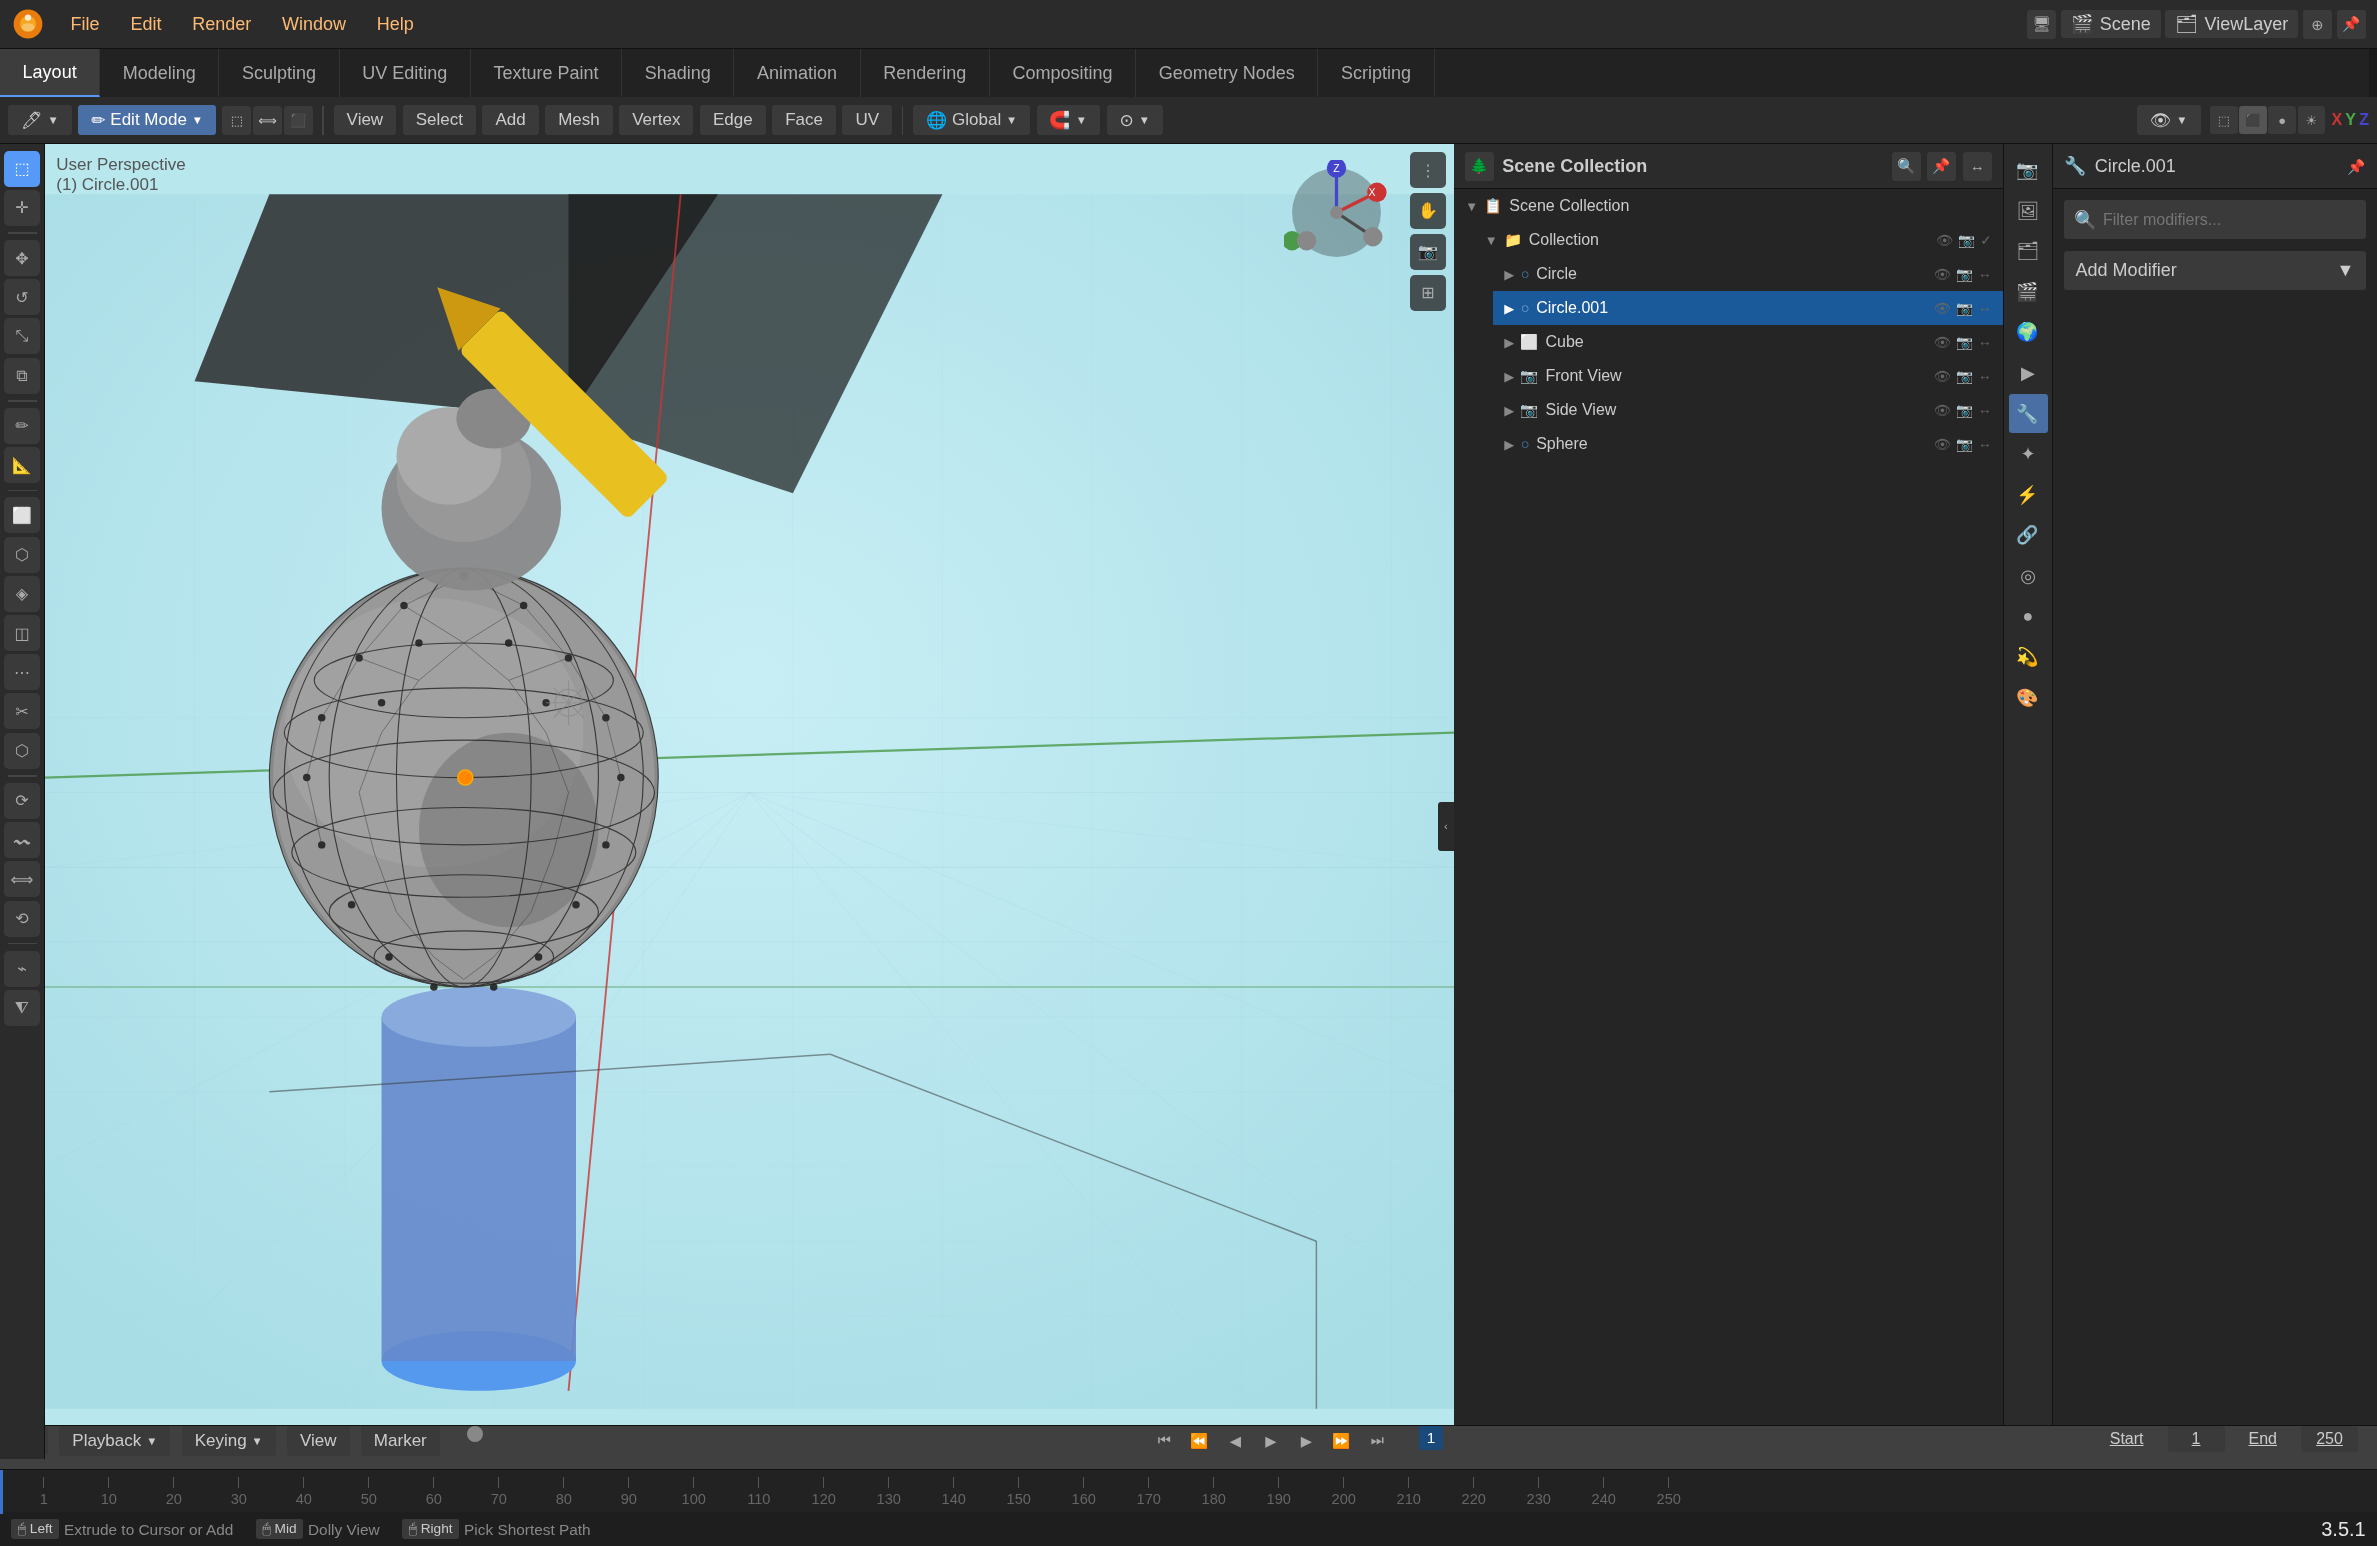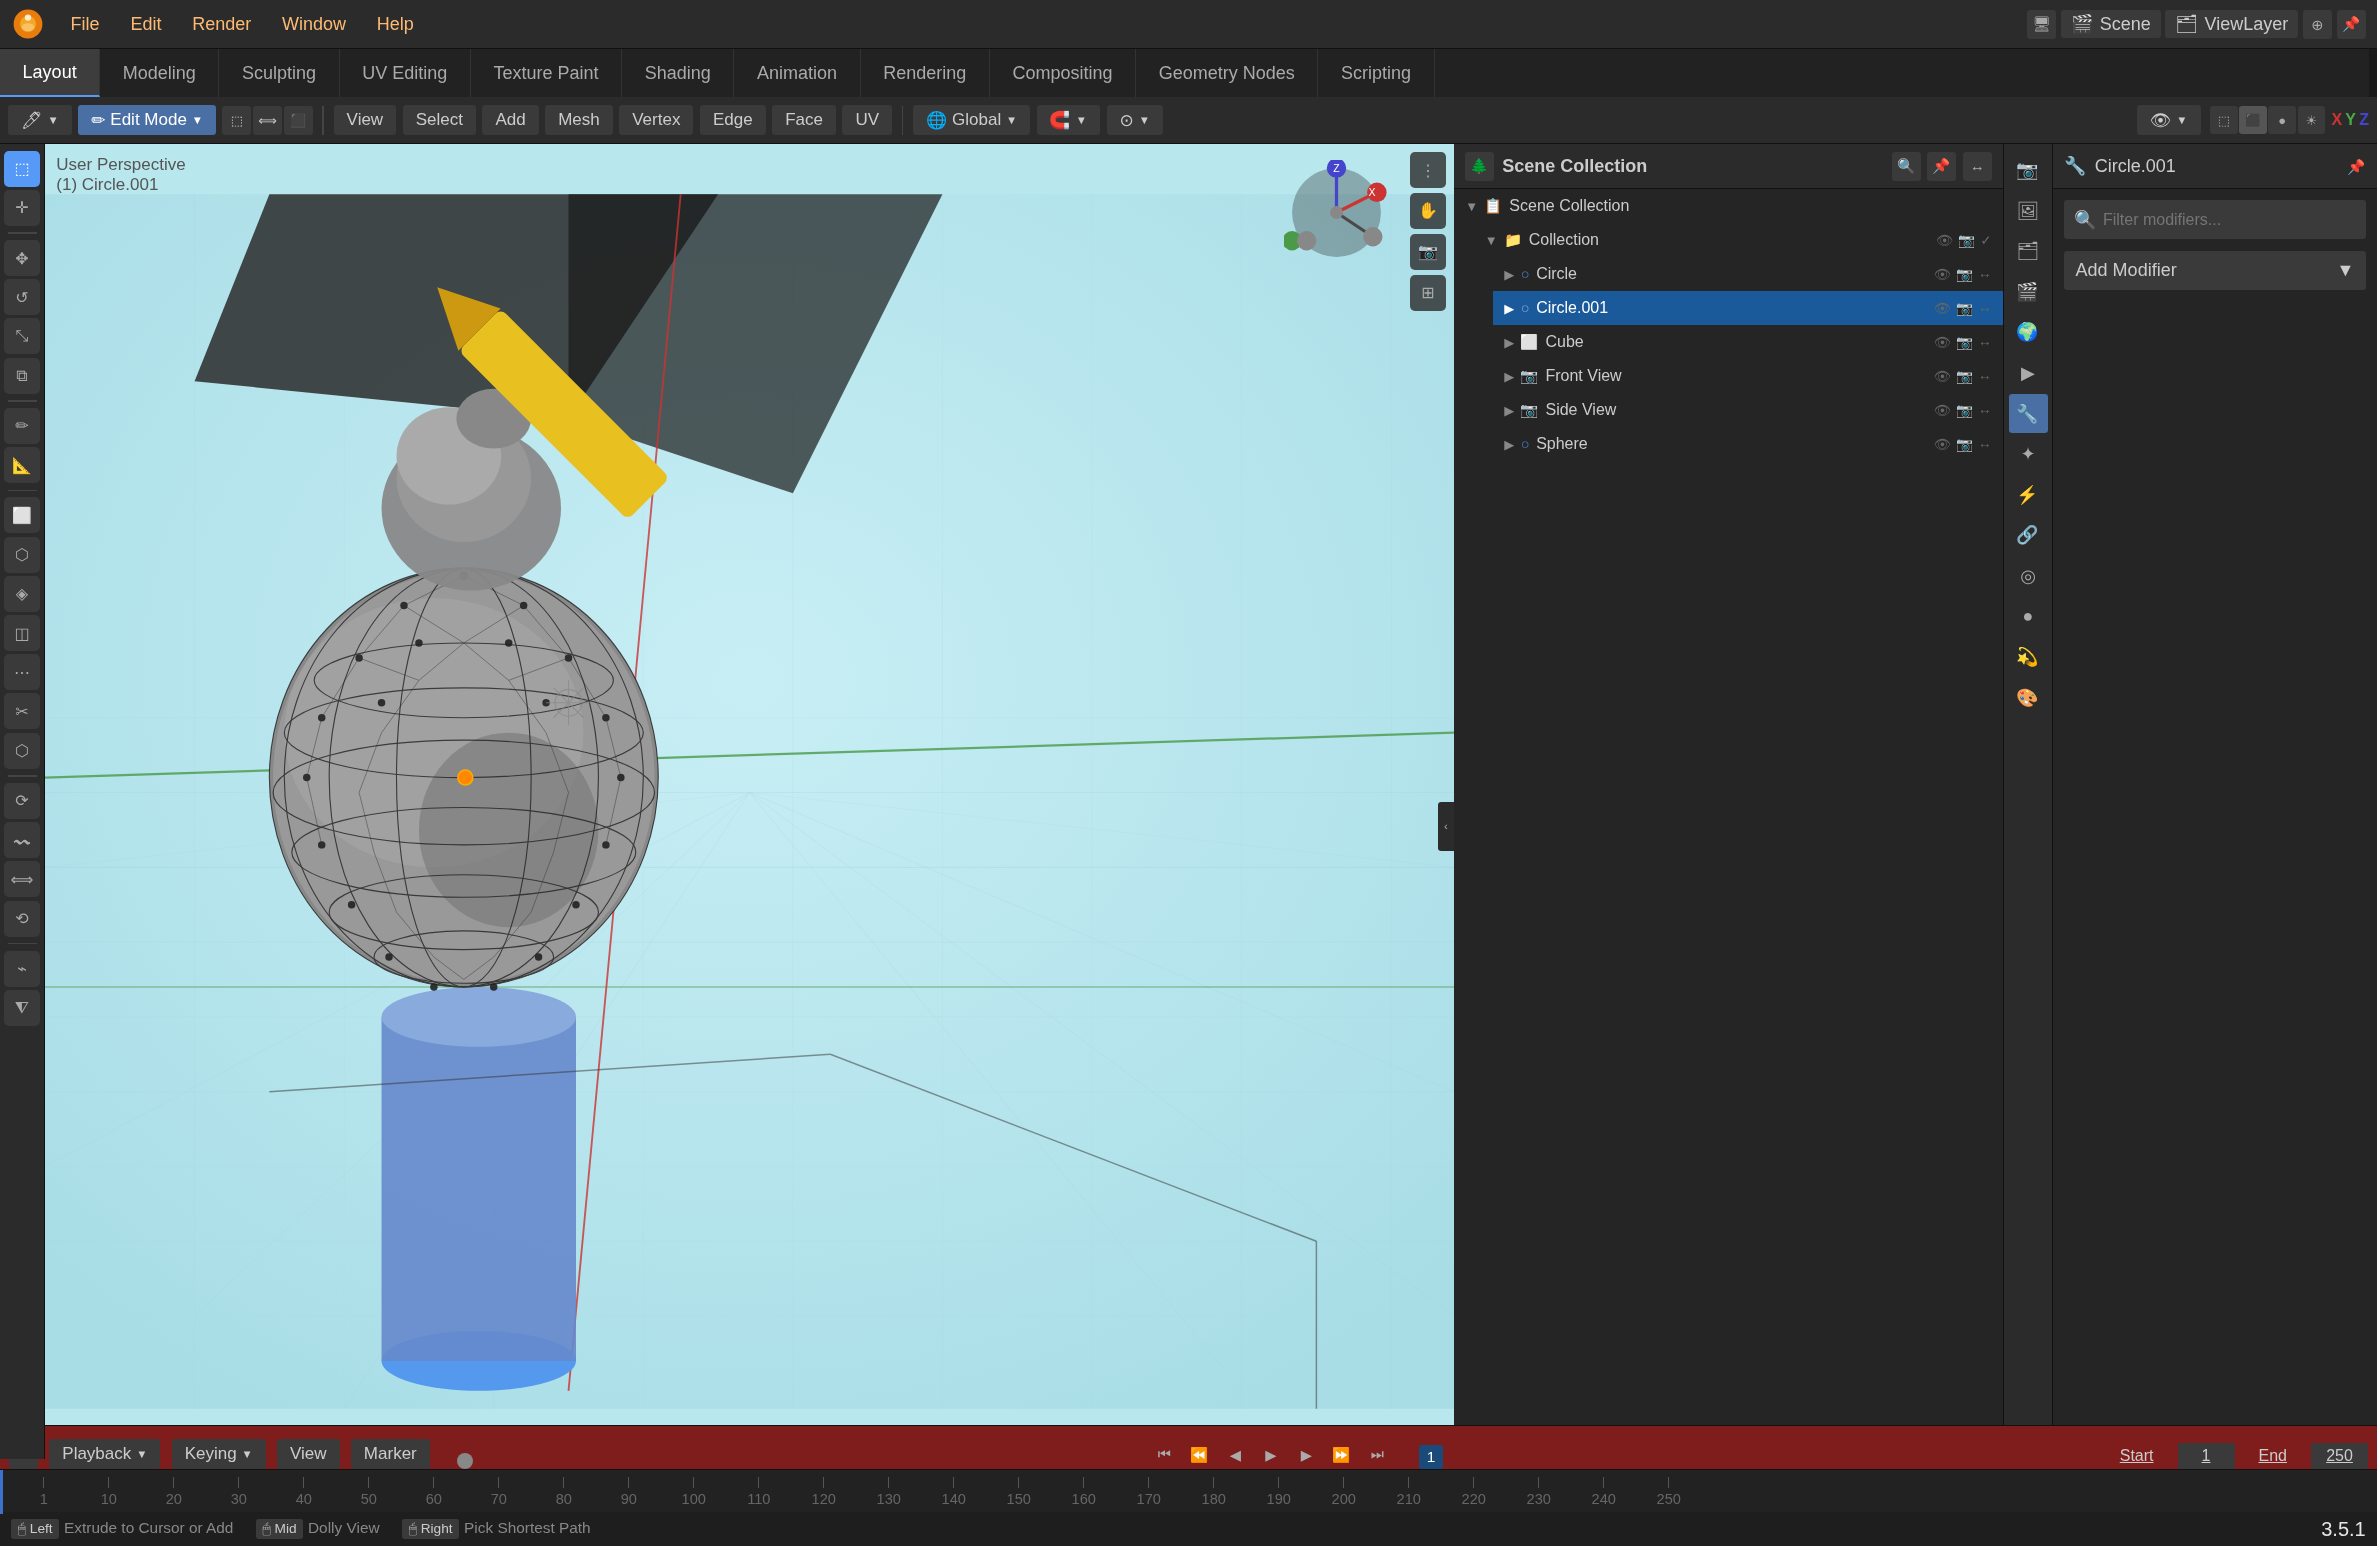--- a/index.html
+++ b/index.html
@@ -250,24 +250,24 @@
     
     .timeline-panel {
       position: absolute;
       bottom: 0; left: 0; right: 0;
       height: 87px;
       background: #222;
       border-top: 1.6px solid #111;
     }
     .timeline-header {
       height: 44px;
-      background: #7f1d1d;
-      display: flex;
-      align-items: flex-end;
-      padding: 0 9px;
+      background: #404040;
+      display: flex;
+      align-items: flex-start;
+      padding: 0 19px;
       gap: 11.3px;
       border-bottom: 1.6px solid #111;
     }
     .timeline-controls {
       display: flex; align-items: center; gap: 6.5px;
     }
     .timeline-btn {
       width: 29px; height: 29px;
       background: transparent;
       border-radius: 3.2px;
@@ -297,21 +297,21 @@
       height: 32px;
       background: #1e1e1e;
       display: flex;
       align-items: center;
       padding: 0 11.3px;
       gap: 22.6px;
       font-size: 15.4px;
       color: #888;
     }
     .status-item {
-      display: flex; align-items: flex-start; gap: 4.9px;
+      display: flex; align-items: flex-end; gap: 4.9px;
     }
     .status-key {
       background: #3a3a3a;
       padding: 1.6px 6.5px;
       border-radius: 2.4px;
       font-size: 13.7px;
       color: #ccc;
     }
 
     

